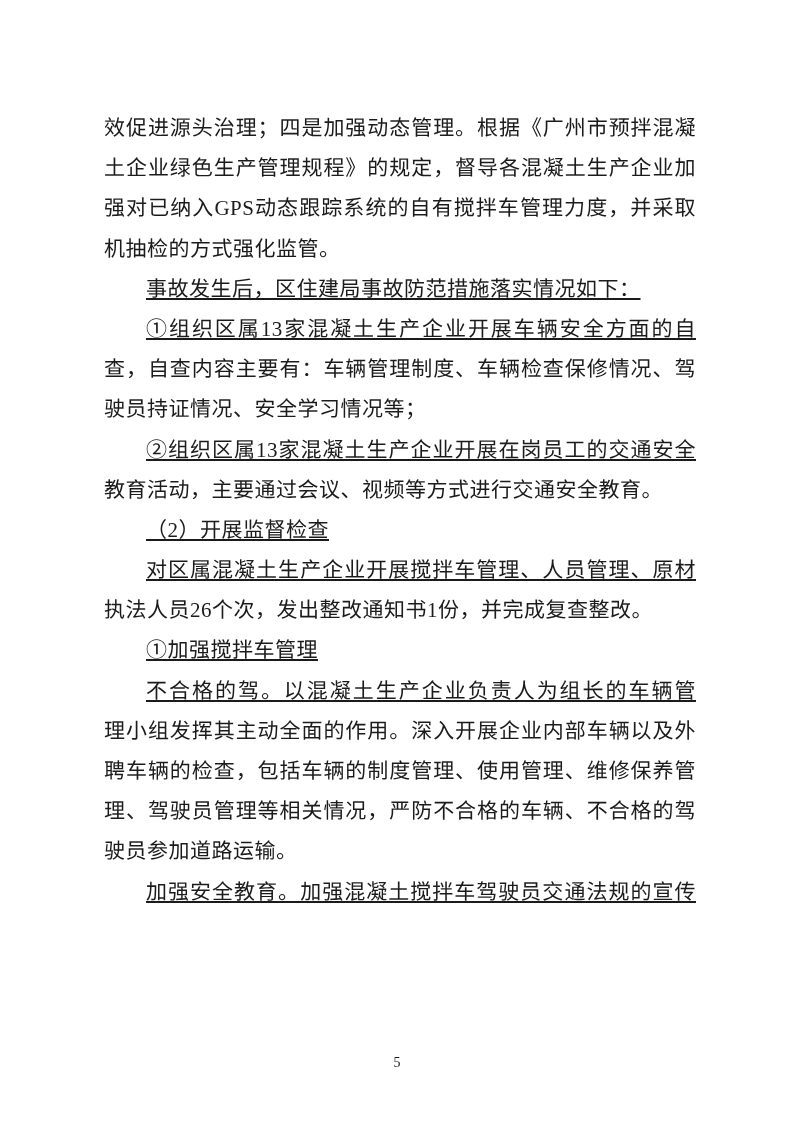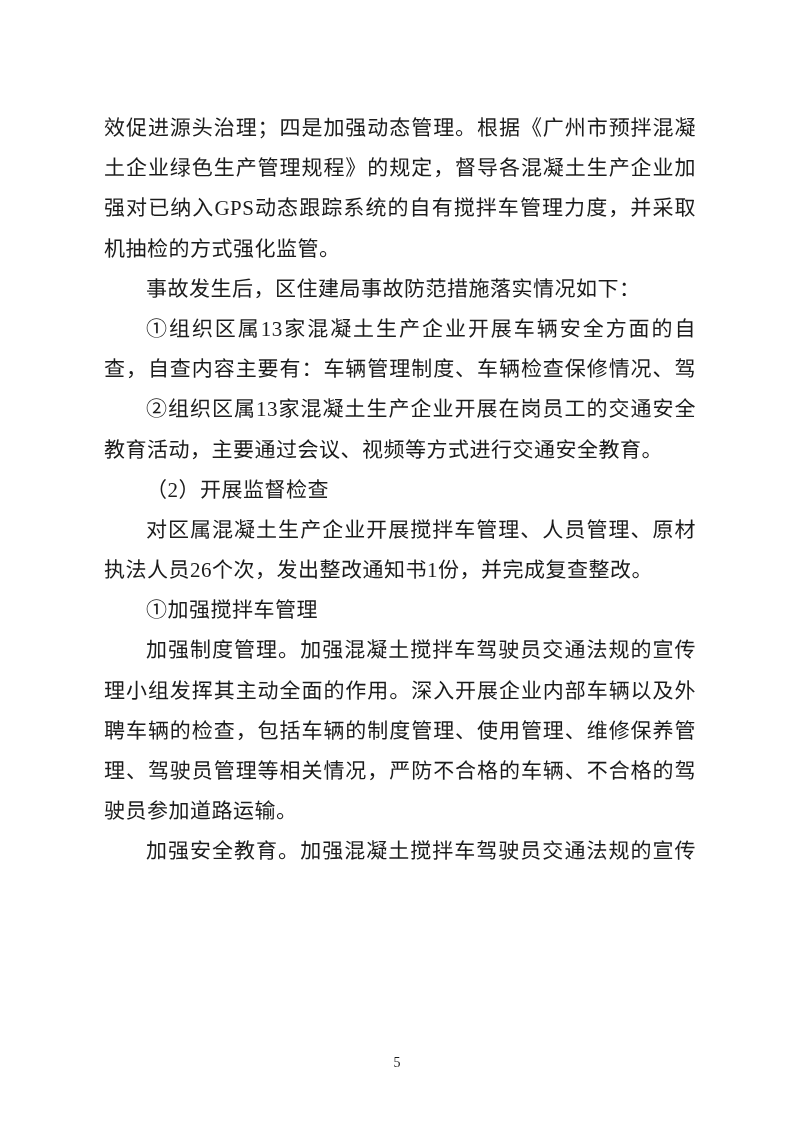--- a/index.html
+++ b/index.html
@@ -34,20 +34,21 @@
   }
   
   .j {
     text-align: justify;
     text-align-last: justify;
     text-justify: inter-character;
   }
   
   .ind {
     text-indent: 2em;
+    text-decoration: underline;
   }
   .page-number {
     position: absolute;
     top: 1054px;
     left: 0;
     width: 100%;
     text-align: center;
     font-size: 14px;
     line-height: 18px;
     color: #1b1b1b;
@@ -60,27 +61,28 @@
 <div class="page">
 
   <div class="text-block">
     <div class="line j">效促进源头治理；四是加强动态管理。根据《广州市预拌混凝</div>
     <div class="line j">土企业绿色生产管理规程》的规定，督导各混凝土生产企业加</div>
     <div class="line j">强对已纳入GPS动态跟踪系统的自有搅拌车管理力度，并采取随</div>
     <div class="line">机抽检的方式强化监管。</div>
     <div class="line ind">事故发生后，区住建局事故防范措施落实情况如下：</div>
     <div class="line ind j">①组织区属13家混凝土生产企业开展车辆安全方面的自</div>
     <div class="line j">查，自查内容主要有：车辆管理制度、车辆检查保修情况、驾</div>
+    <div class="line">驶员持证情况、安全学习情况等；</div>
     <div class="line ind j">②组织区属13家混凝土生产企业开展在岗员工的交通安全</div>
     <div class="line">教育活动，主要通过会议、视频等方式进行交通安全教育。</div>
     <div class="line ind">（2）开展监督检查</div>
     <div class="line ind j">对区属混凝土生产企业开展搅拌车管理、人员管理、原材</div>
     <div class="line">执法人员26个次，发出整改通知书1份，并完成复查整改。</div>
     <div class="line ind">①加强搅拌车管理</div>
-    <div class="line ind j">加强制度管理。加强混凝土搅拌车驾驶员交通法规的宣传</div>
+    <div class="line ind j">不合格的驾。以混凝土生产企业负责人为组长的车辆管</div>
     <div class="line j">理小组发挥其主动全面的作用。深入开展企业内部车辆以及外</div>
     <div class="line j">聘车辆的检查，包括车辆的制度管理、使用管理、维修保养管</div>
     <div class="line j">理、驾驶员管理等相关情况，严防不合格的车辆、不合格的驾</div>
     <div class="line">驶员参加道路运输。</div>
     <div class="line ind j">加强安全教育。加强混凝土搅拌车驾驶员交通法规的宣传</div>
   </div>
 
   <div class="page-number">5</div>
 
 </div>

